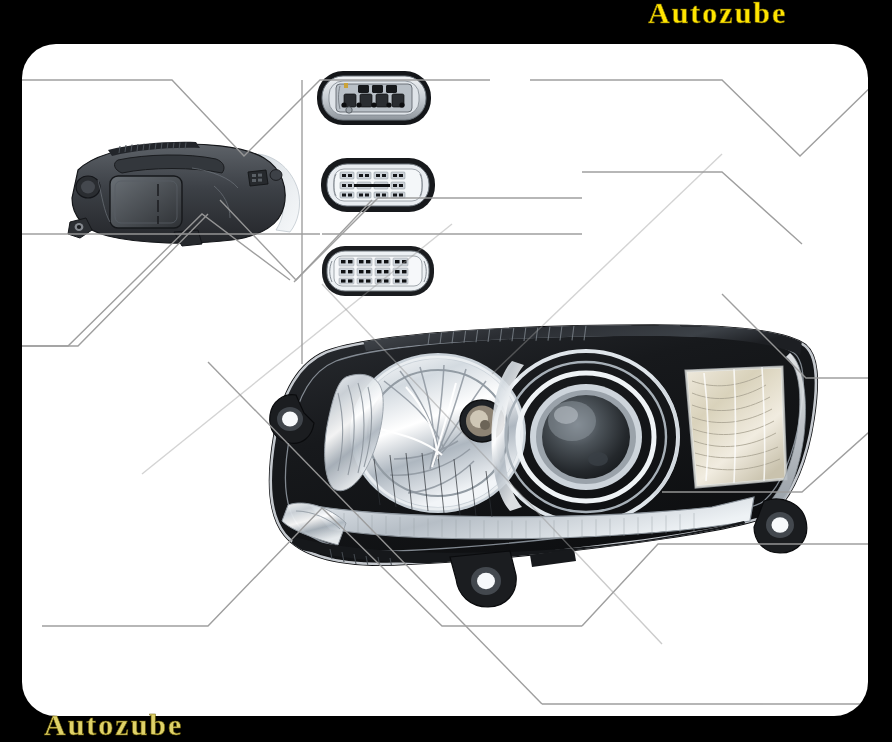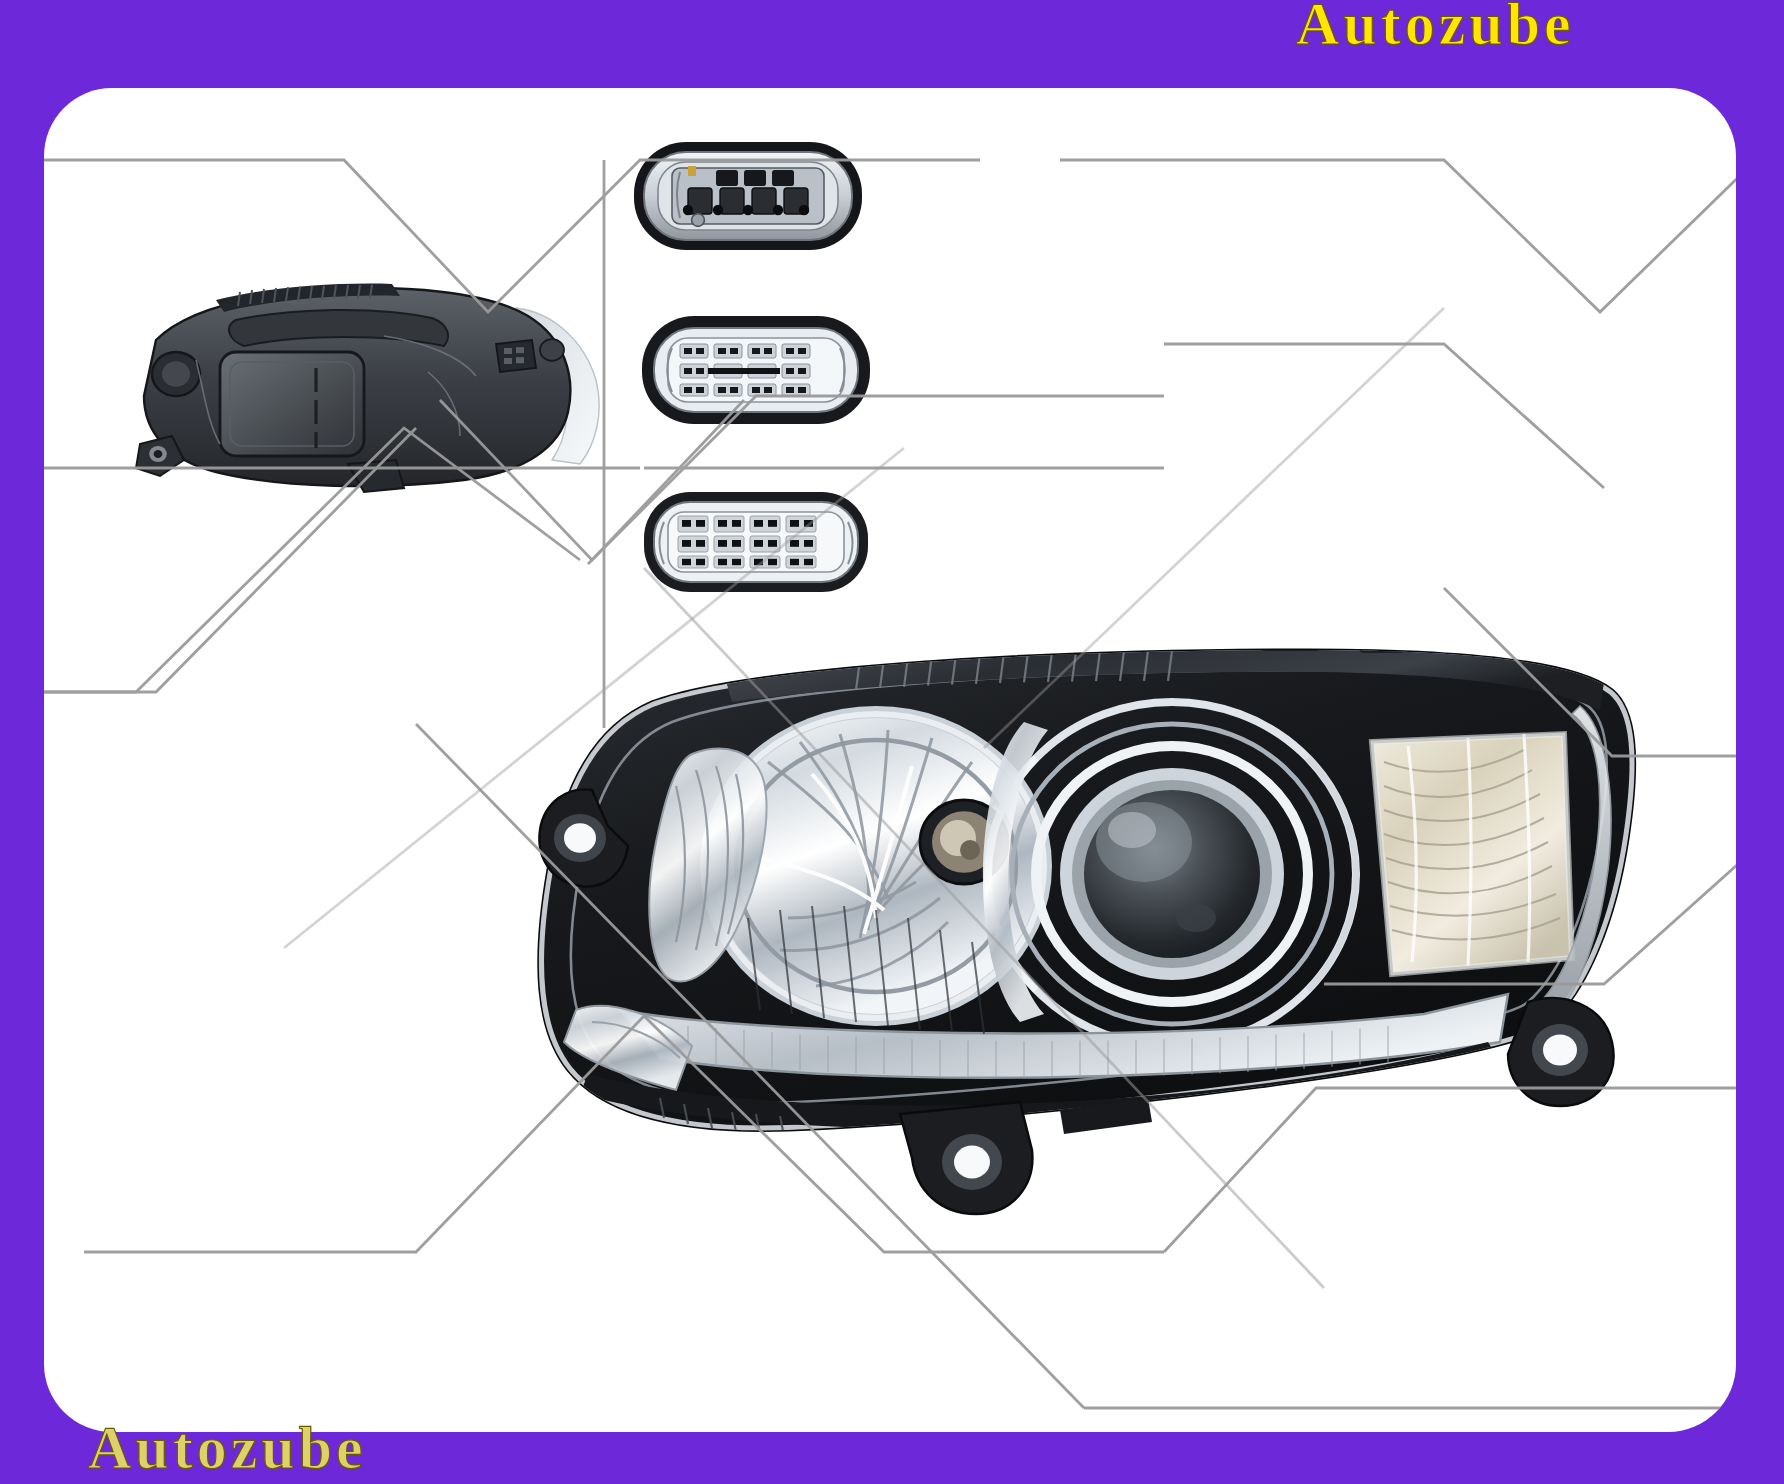--- a/index.html
+++ b/index.html
@@ -1,21 +1,21 @@
 <!DOCTYPE html>
 <html><head>
 <meta charset="utf-8">
 <style>
   html,body{margin:0;padding:0;background:#fff;}
   body{font-family:"Liberation Serif", serif;}
 
   #page{
     position:relative;
     width:892px;height:742px;
-    background:#6d28d9;
+    background:#000000;
     overflow:hidden;
   }
 
   
   #canvas{
     position:absolute;
     left:22px; top:44px;
     width:846px; height:672px;
     background:#ffffff;
     border-radius:34px 34px 34px 34px;

